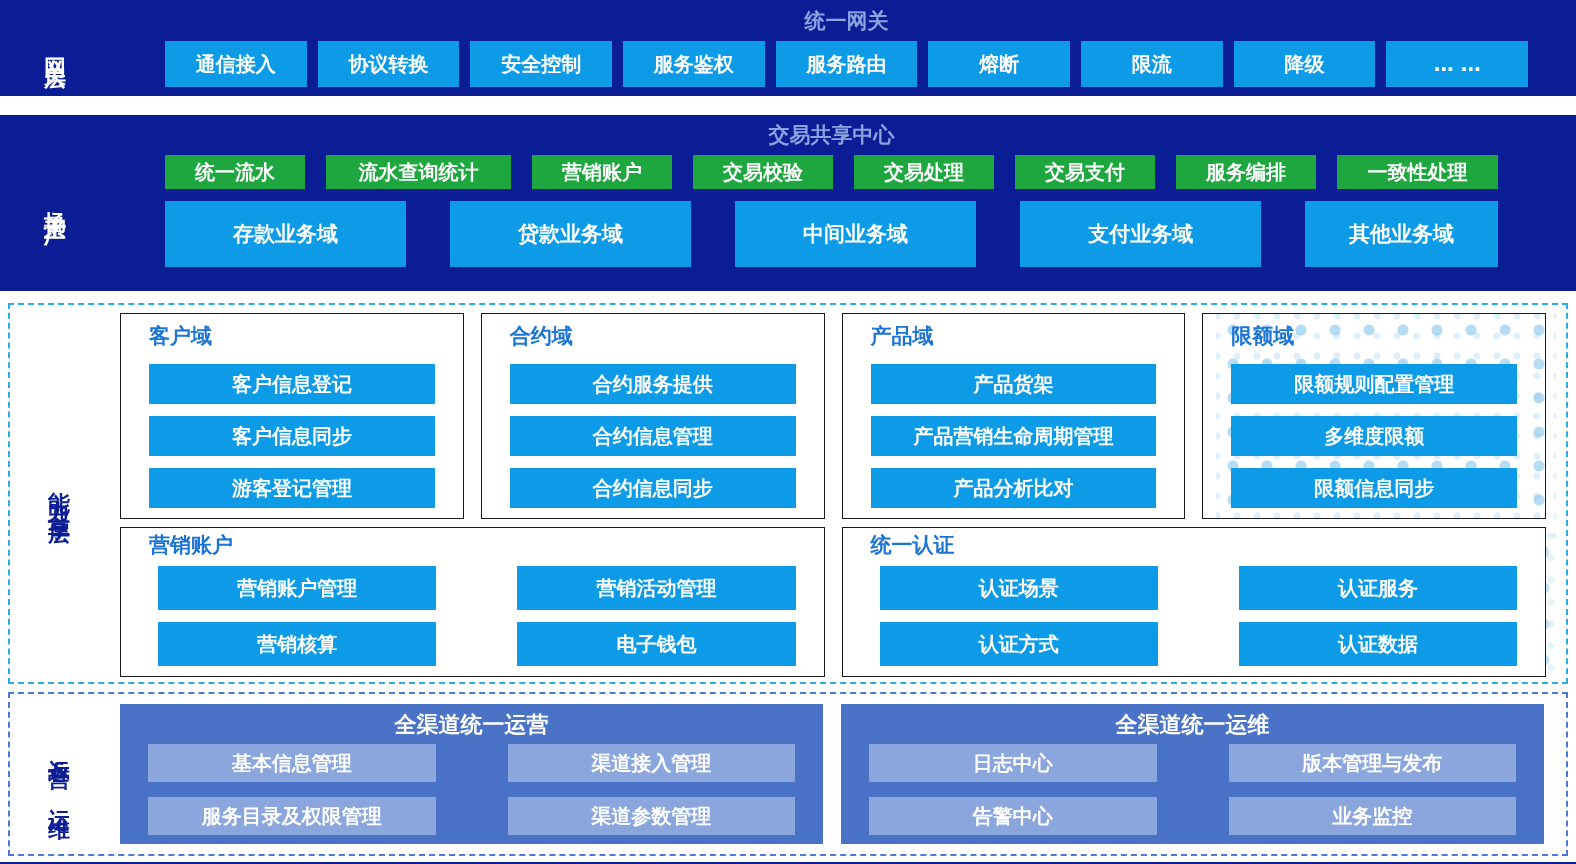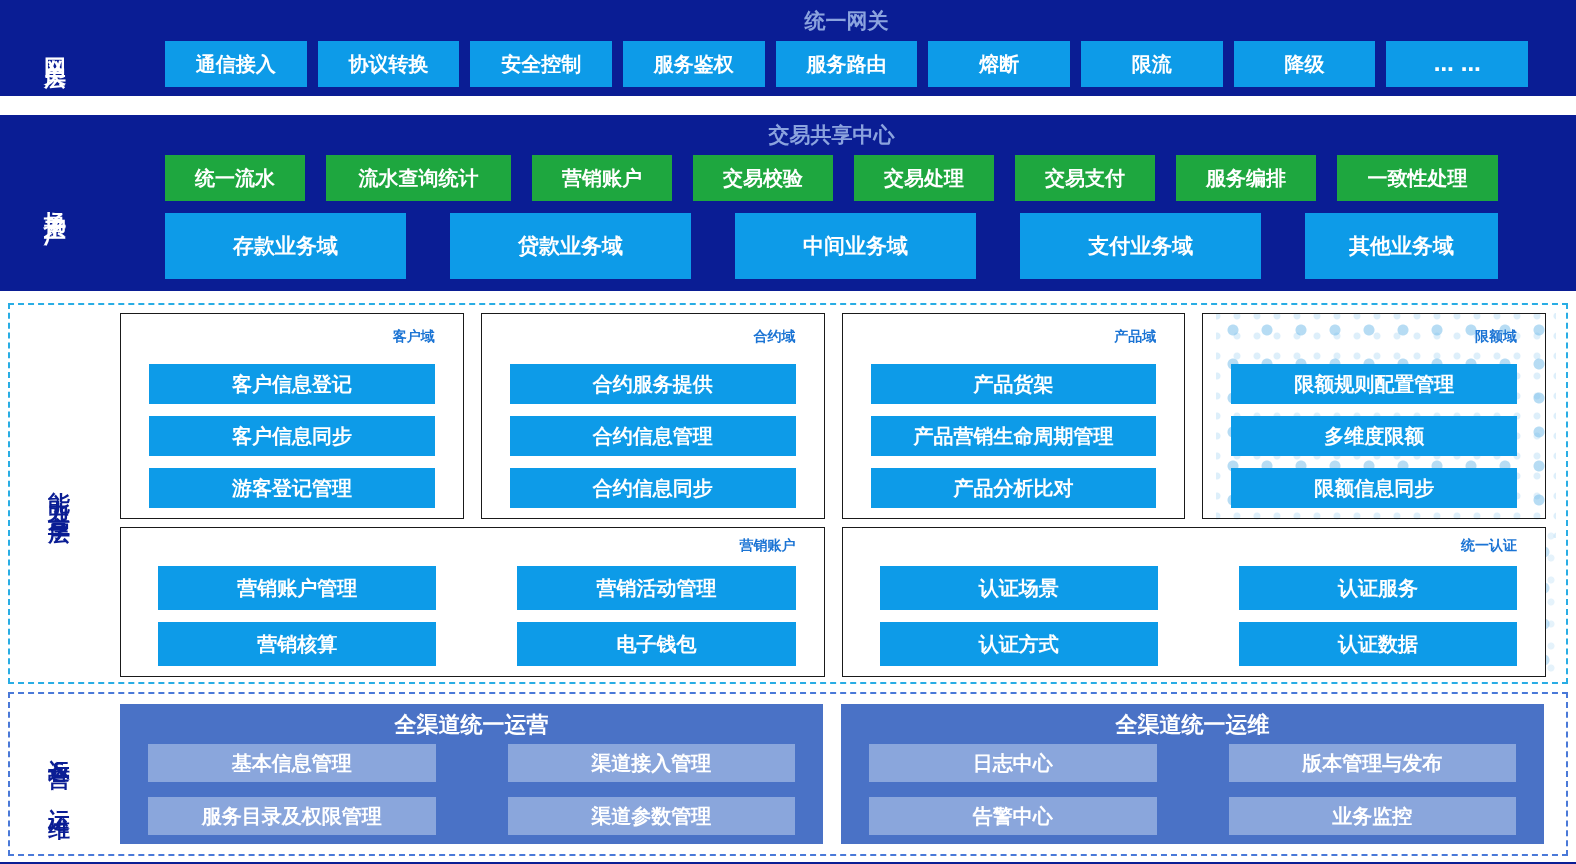--- a/index.html
+++ b/index.html
@@ -47,21 +47,21 @@
   }
   .btn-blue   { background: var(--bright-blue, #0d9be8); }
   .btn-green  { background: var(--green, #1ea73f); }
 
   
   .gateway { height: 96px; padding: 7px 48px 0 165px; }
   .gateway-row { display: flex; gap: 11px; height: 46px; margin-top: 6px; }
 
   
   .scene { height: 176px; margin-top: 19px; padding: 6px 78px 0 165px; }
-  .green-row { display: flex; gap: 21px; height: 46px; margin-top: 6px; }
+  .green-row { display: flex; gap: 21px; height: 34px; margin-top: 6px; }
   .green-row .btn:nth-child(2) { flex: 1.32; }
   .green-row .btn:nth-child(8) { flex: 1.15; }
   .domain-row { display: flex; gap: 44px; height: 66px; margin-top: 12px; }
   .domain-row .btn { font-size: 21px; }
   .domain-row .btn:last-child { flex: 0.8; }
 
   
   .cap {
     position: relative;
     height: 381px;
@@ -95,23 +95,23 @@
   .cap-box {
     flex: 1;
     border: 1px solid #1a1a1a;
     background: #fff;
     padding: 6px 28px 10px;
     display: flex;
     flex-direction: column;
   }
   .cap-box.no-bg { background: transparent; }
   .cap-title {
-    text-align: right;
+    text-align: left;
     color: var(--domain-title-blue, #1b74d4);
-    font-size: 14px;
+    font-size: 21px;
     font-weight: bold;
     height: 32px;
     line-height: 32px;
   }
   .cap-btn { flex: none; height: 40px; margin-top: 12px; }
   .cap-wide { padding: 2px 28px 10px; }
   .cap-wide .cap-title { height: 30px; line-height: 30px; }
   .wide-grid {
     display: grid;
     grid-template-columns: 1fr 1fr;

